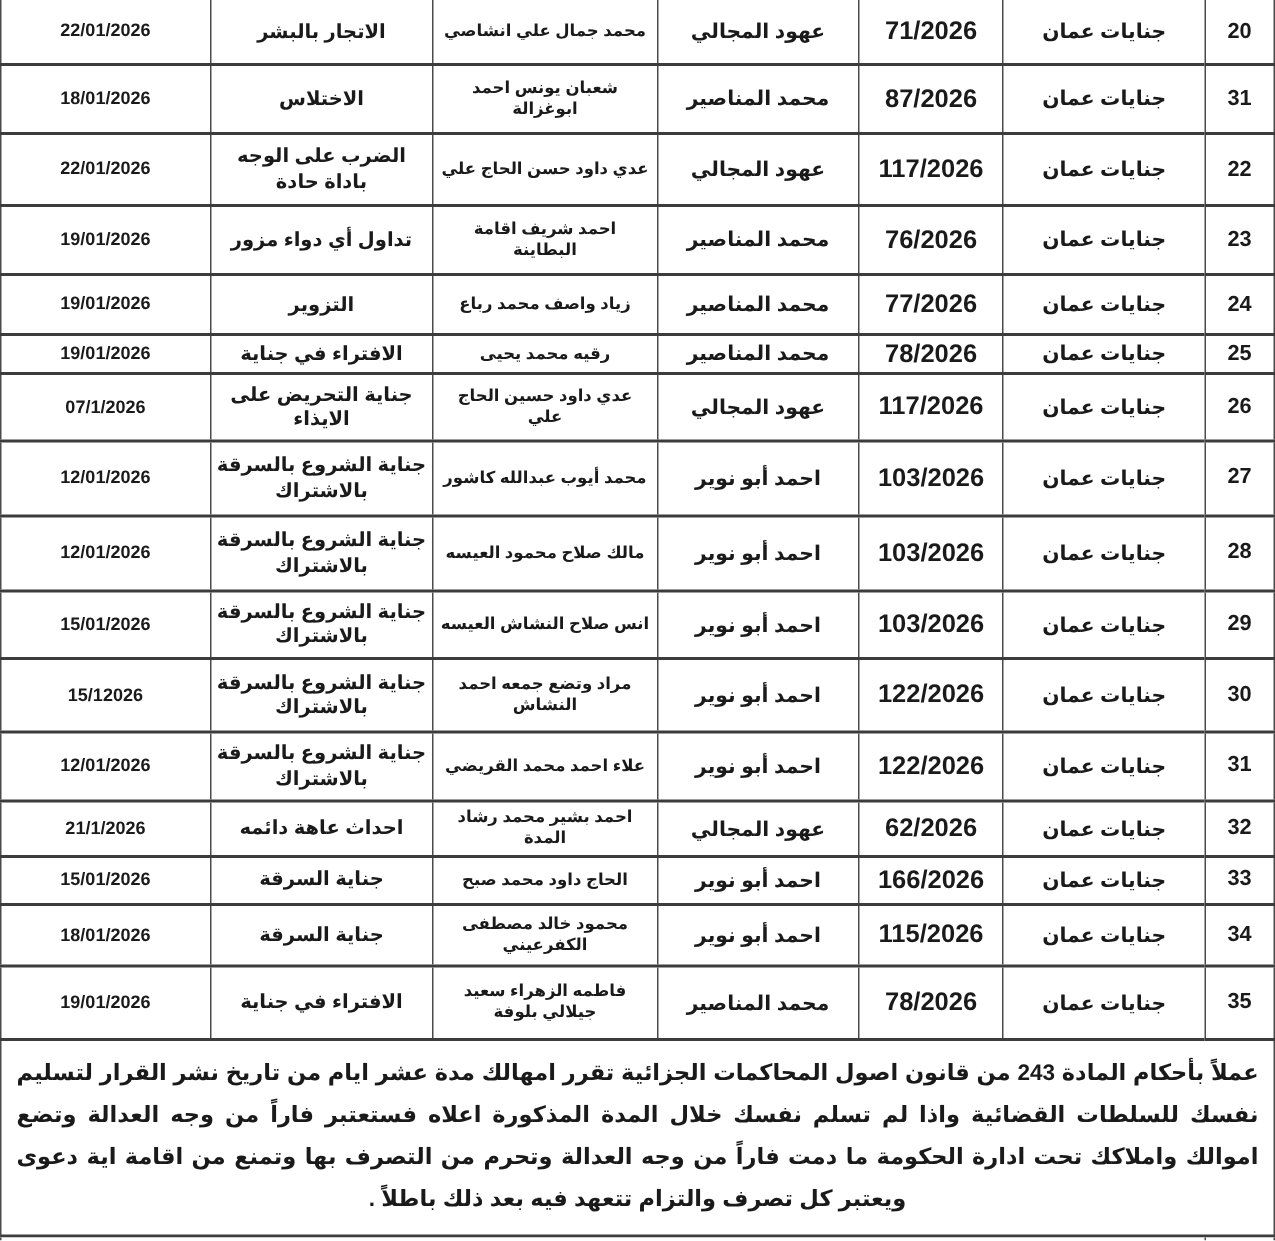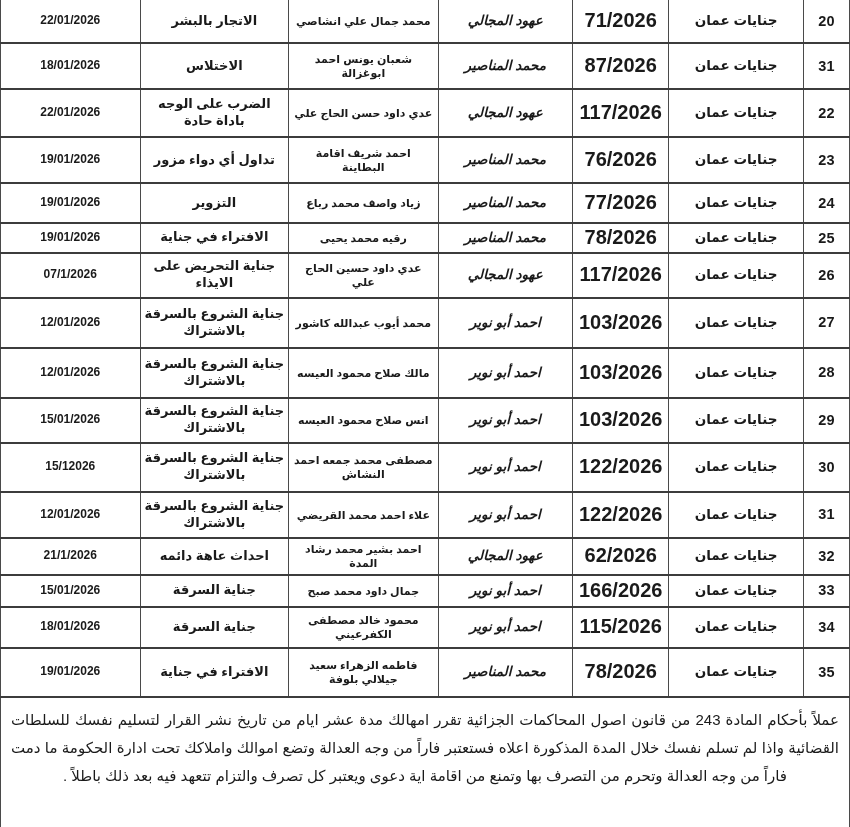--- a/index.html
+++ b/index.html
@@ -18,40 +18,40 @@
     border-left:1px solid #4a4a4a;border-right:1px solid #4a4a4a;
     border-top:2px solid #3c3c3c;border-bottom:2px solid #3c3c3c;
     text-align:center;vertical-align:middle;
     font-weight:bold;padding:1px 4px;box-sizing:border-box;
     line-height:1.28;overflow:hidden;
   }
   table.cases tr:first-child td{border-top:none;}
   
   .c-no{width:46px;font-size:14.5px;}
   .c-court{width:134px;font-size:13.5px;}
-  .c-case{width:96px;font-size:20px;direction:ltr;}
-  .c-judge{width:134px;font-size:13.5px;font-style:italic;}
+  .c-case{width:96px;font-size:17px;direction:ltr;}
+  .c-judge{width:134px;font-size:13.5px;}
   .c-def{width:149px;font-size:11px;}
   .c-charge{width:148px;font-size:13px;}
   .c-date{width:139px;font-size:12px;direction:ltr;}
   
   tr:nth-child(1){height:43px}  tr:nth-child(2){height:46px}
   tr:nth-child(3){height:48px}  tr:nth-child(4){height:46px}
   tr:nth-child(5){height:40px}  tr:nth-child(6){height:25px}
   tr:nth-child(7){height:45px}  tr:nth-child(8){height:50px}
   tr:nth-child(9){height:50px}  tr:nth-child(10){height:45px}
   tr:nth-child(11){height:49px} tr:nth-child(12){height:46px}
   tr:nth-child(13){height:37px} tr:nth-child(14){height:32px}
   tr:nth-child(15){height:41px} tr:nth-child(16){height:49px}
   .legal-footer{
     width:850px;height:131px;box-sizing:border-box;
     border-left:1px solid #4a4a4a;border-right:1px solid #4a4a4a;
     border-bottom:2px solid #3c3c3c;
     padding:8px 10px 0 10px;
-    font-size:15px;font-weight:normal;line-height:28px;
+    font-size:15px;font-weight:bold;line-height:28px;
     text-align:justify;text-align-last:center;
     color:#1a1a1a;
   }
   .next-strip{
     width:850px;height:4px;box-sizing:border-box;position:relative;
     border-left:1px solid #4a4a4a;border-right:1px solid #4a4a4a;
     background:#fdfdfd;
   }
   .next-strip .divider{
     position:absolute;top:0;bottom:0;right:45px;width:1px;background:#4a4a4a;
@@ -152,30 +152,30 @@
           <td class="c-judge">احمد أبو نوير</td>
           <td class="c-def">مالك صلاح محمود العيسه</td>
           <td class="c-charge">جناية الشروع بالسرقة بالاشتراك</td>
           <td class="c-date">12/01/2026</td>
         </tr>
         <tr>
           <td class="c-no">29</td>
           <td class="c-court">جنايات عمان</td>
           <td class="c-case">103/2026</td>
           <td class="c-judge">احمد أبو نوير</td>
-          <td class="c-def">انس صلاح محمود العيسه</td>
+          <td class="c-def">انس صلاح النشاش العيسه</td>
           <td class="c-charge">جناية الشروع بالسرقة بالاشتراك</td>
           <td class="c-date">15/01/2026</td>
         </tr>
         <tr>
           <td class="c-no">30</td>
           <td class="c-court">جنايات عمان</td>
           <td class="c-case">122/2026</td>
           <td class="c-judge">احمد أبو نوير</td>
-          <td class="c-def">مصطفى محمد جمعه احمد النشاش</td>
+          <td class="c-def">مراد وتضع جمعه احمد النشاش</td>
           <td class="c-charge">جناية الشروع بالسرقة بالاشتراك</td>
           <td class="c-date">15/12026</td>
         </tr>
         <tr>
           <td class="c-no">31</td>
           <td class="c-court">جنايات عمان</td>
           <td class="c-case">122/2026</td>
           <td class="c-judge">احمد أبو نوير</td>
           <td class="c-def">علاء احمد محمد القريضي</td>
           <td class="c-charge">جناية الشروع بالسرقة بالاشتراك</td>
@@ -188,21 +188,21 @@
           <td class="c-judge">عهود المجالي</td>
           <td class="c-def">احمد بشير محمد رشاد المدة</td>
           <td class="c-charge">احداث عاهة دائمه</td>
           <td class="c-date">21/1/2026</td>
         </tr>
         <tr>
           <td class="c-no">33</td>
           <td class="c-court">جنايات عمان</td>
           <td class="c-case">166/2026</td>
           <td class="c-judge">احمد أبو نوير</td>
-          <td class="c-def">جمال داود محمد صبح</td>
+          <td class="c-def">الحاج داود محمد صبح</td>
           <td class="c-charge">جناية السرقة</td>
           <td class="c-date">15/01/2026</td>
         </tr>
         <tr>
           <td class="c-no">34</td>
           <td class="c-court">جنايات عمان</td>
           <td class="c-case">115/2026</td>
           <td class="c-judge">احمد أبو نوير</td>
           <td class="c-def">محمود خالد مصطفى الكفرعيني</td>
           <td class="c-charge">جناية السرقة</td>

